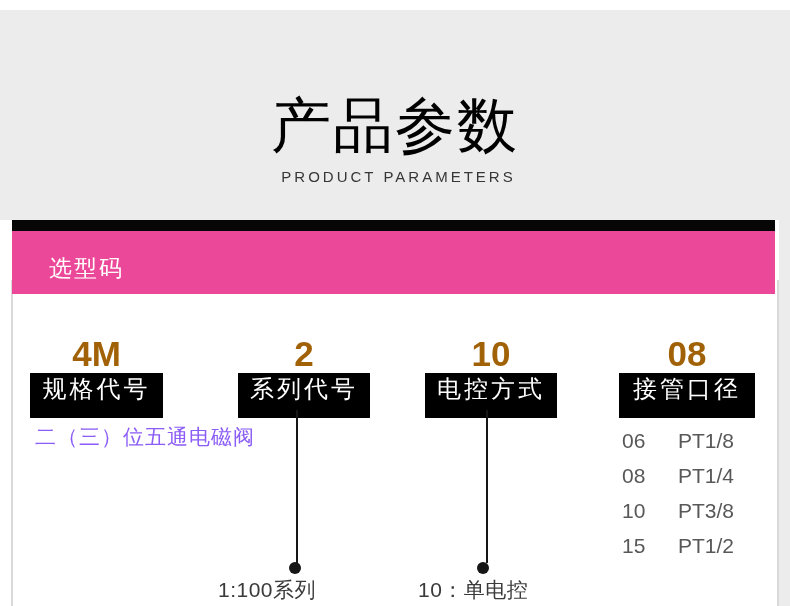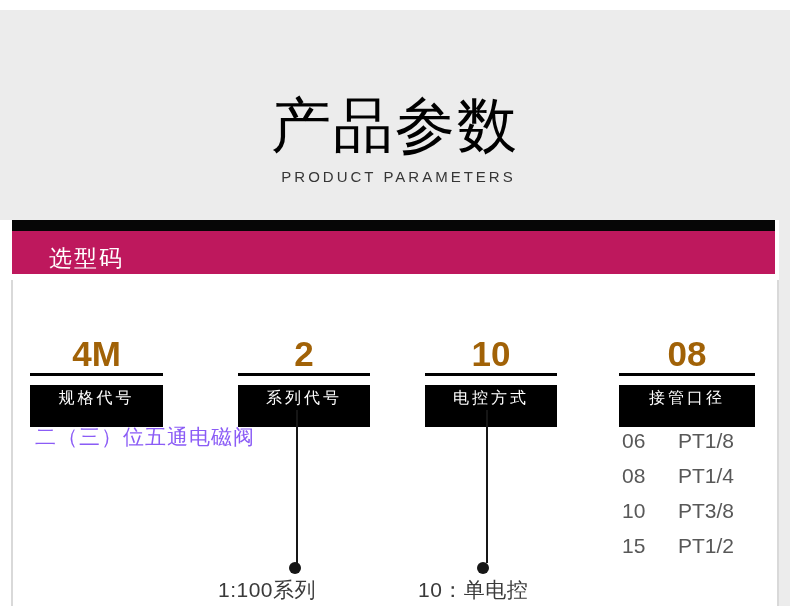--- a/index.html
+++ b/index.html
@@ -14,21 +14,21 @@
     position:absolute;left:0;right:0;top:84px;margin:0;text-align:center;
     font-size:60px;font-weight:500;color:#000;letter-spacing:2px;line-height:64px;
   }
   .page-subtitle{
     position:absolute;left:7px;right:0;top:158px;text-align:center;
     font-size:15px;font-weight:500;color:#363636;letter-spacing:3px;
   }
   
   .top-strip{position:absolute;left:12px;top:220px;width:763px;height:11px;background:#060606;}
   .blue-bar{
-    position:absolute;left:12px;top:231px;width:763px;height:43px;background:#be185d;
+    position:absolute;left:12px;top:231px;width:763px;height:63px;background:#ec4899;
     display:flex;align-items:center;justify-content:space-between;
     padding:12px 13px 0 37px;box-sizing:border-box;
   }
   .sec-title{color:#ffffff;font-size:23px;letter-spacing:2px;}
   .brand{display:flex;align-items:center;color:#ffffff;font-weight:800;font-size:28px;letter-spacing:.5px;line-height:1;}
   .brand-i{position:relative;width:9px;height:22px;margin:0 1px;}
   .brand-i .idot{position:absolute;top:0;left:2px;width:6px;height:6px;background:#e8331c;}
   .brand-i .istem{position:absolute;bottom:1px;left:2px;width:5px;height:12px;background:#ffffff;}
   .brand-cn{margin-left:9px;font-size:29px;font-weight:700;letter-spacing:2px;}
   
@@ -38,22 +38,22 @@
   .right-gutter{position:absolute;left:779px;top:220px;width:11px;height:386px;background:#ececec;}
   
   .col{position:absolute;top:336px;text-align:center;}
   .col-1{left:30px;width:133px;}
   .col-2{left:238px;width:132px;}
   .col-3{left:425px;width:132px;}
   .col-4{left:619px;width:136px;}
   .code-value{font-size:35px;font-weight:700;color:#a16207;line-height:36px;}
   .code-rule{height:3px;background:#000;margin-top:1px;}
   .code-bar{
-    margin-top:9px;height:42px;line-height:26px;background:#000;color:#fff;
-    font-size:16px;letter-spacing:3px;
+    height:42px;line-height:26px;background:#000;color:#fff;
+    font-size:24px;letter-spacing:3px;
   }
   
   .spec-note{position:absolute;left:35px;top:423px;font-size:21px;color:#8b5cf6;letter-spacing:1px;}
   .options{position:absolute;left:622px;top:423px;}
   .opt-row{display:flex;align-items:center;height:35px;font-size:21px;color:#585858;}
   .opt-code{width:32px;text-align:left;}
   .opt-size{margin-left:24px;}
   
   .vline{position:absolute;top:410px;width:2px;height:153px;background:#161616;}
   .vline-1{left:296px;}

